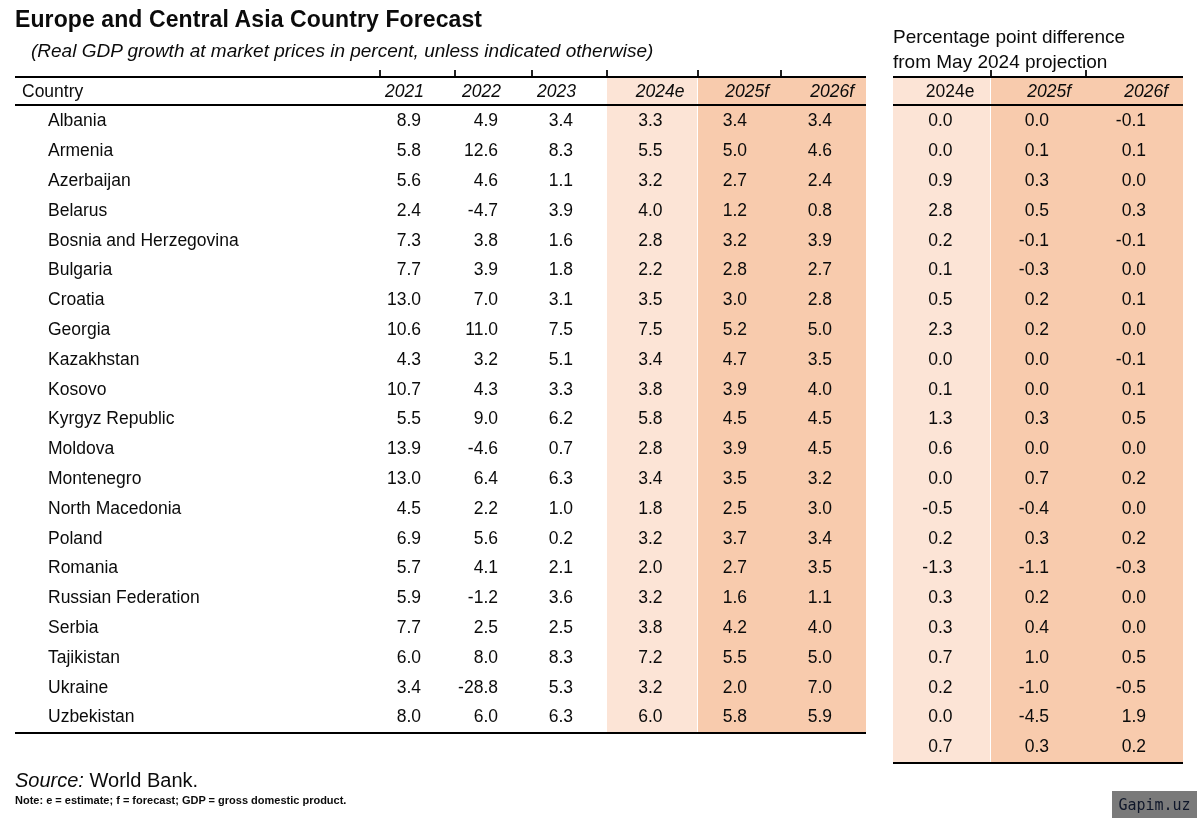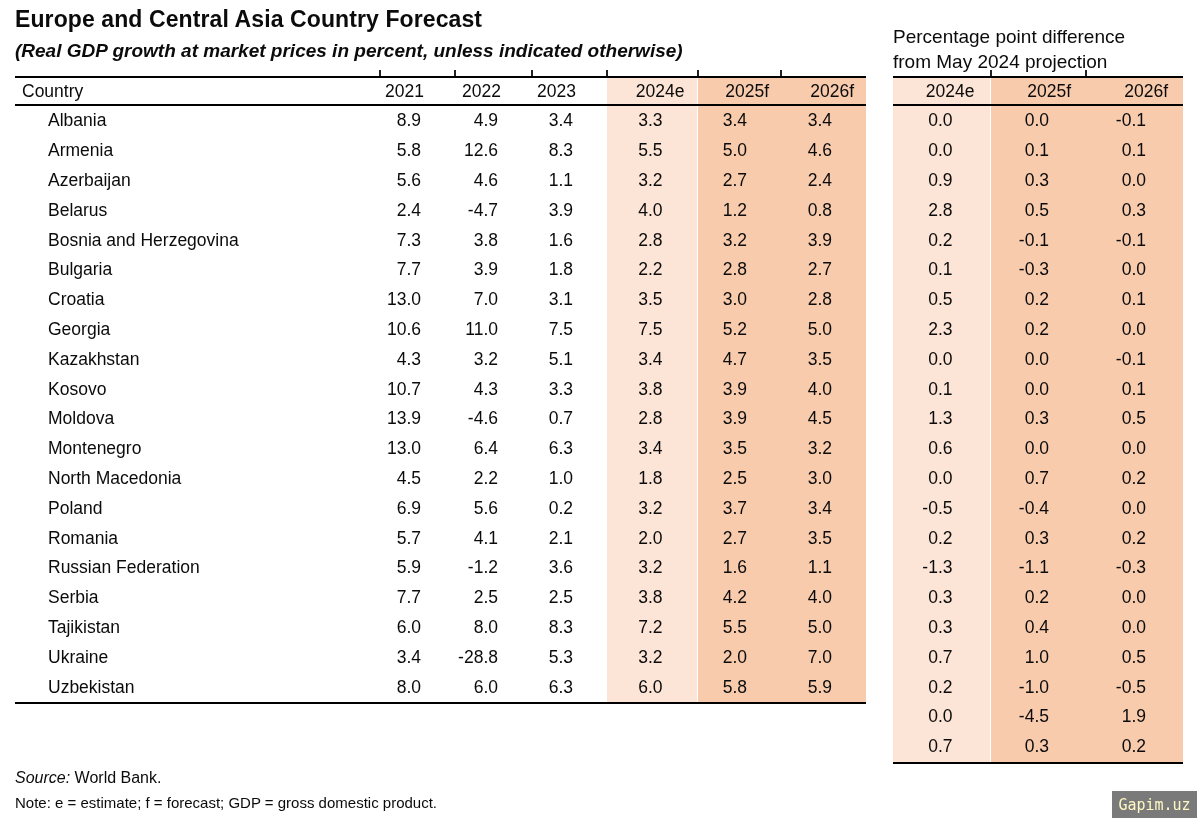--- a/index.html
+++ b/index.html
@@ -2,21 +2,21 @@
 <html style="--shade-light: #FCE4D6; --shade-dark: #F8CBAD;"><head>
 <meta charset="utf-8">
 <style>
   html,body{margin:0;padding:0;background:#fff;}
   body{width:1200px;height:823px;overflow:hidden;
        font-family:"Liberation Sans","DejaVu Sans",sans-serif;color:#0b0b0b;}
   .page{position:relative;width:1200px;height:786px;background:#fff;}
 
   
   .title{position:absolute;left:15px;top:6px;font-size:23px;font-weight:700;letter-spacing:.1px;}
-  .subtitle{position:absolute;left:15px;top:40px;font-size:19px;font-style:italic;font-weight:bold;}
+  .subtitle{position:absolute;left:31px;top:40px;font-size:19px;font-style:italic;}
   .right-title{position:absolute;left:893px;top:24px;width:290px;
                font-size:19px;line-height:25px;}
 
   
   .tbl-wrap{position:absolute;top:76px;border-top:2px solid #000;border-bottom:2px solid #000;}
   .tbl-wrap.left{left:15px;width:851px;}
   .tbl-wrap.right{left:893px;width:290px;}
   table{border-collapse:collapse;table-layout:fixed;width:100%;}
   th,td{font-weight:400;padding:0;margin:0;white-space:nowrap;overflow:visible;}
   thead th{height:26px;border-bottom:2px solid #000;font-size:17.5px;vertical-align:middle;}
@@ -24,31 +24,31 @@
   th.country-h{text-align:left;padding-left:7px;margin-left:6px;}
   td.country{text-align:left;padding-left:33px;}
   .num{text-align:right;padding-right:34px;}
   .tbl-wrap.right .num{padding-right:37px;}
   thead th.yr{padding-right:31px;}
   thead th.ef{padding-right:12px;}
   .tbl-wrap.right thead th.ef{padding-right:15px;}
   .light{background:var(--shade-light,#FCE4D6);}
   .dark{background:var(--shade-dark,#F8CBAD);}
   .sep{border-left:1px solid #fff;padding-left:24px;}
-  th.tick{position:relative;}
+  th.tick{position:relative;font-style:italic;}
   th.tick::before{content:"";position:absolute;left:-1px;top:-8px;width:2px;height:6px;background:#222;}
 
   
-  .source-line{position:absolute;left:15px;top:769px;font-size:16px;}
+  .source-line{position:absolute;left:15px;top:769px;font-size:20px;}
   .source-line .src{font-style:italic;}
-  .note-line{position:absolute;left:15px;top:794px;font-size:15px;}
+  .note-line{position:absolute;left:15px;top:794px;font-size:11px;font-weight:bold;}
 
   
   .watermark{position:absolute;left:1112px;top:791px;width:85px;height:27px;
-             background:#7a7a7a;color:#fef9c3;display:flex;align-items:center;justify-content:center;
+             background:#7a7a7a;color:#0f172a;display:flex;align-items:center;justify-content:center;
              font-family:"DejaVu Sans Mono","Liberation Mono",monospace;font-size:15px;}
 </style>
 </head>
 <body>
 
 <div class="page">
 
   <div class="title">Europe and Central Asia Country Forecast</div>
   <div class="subtitle">(Real GDP growth at market prices in percent, unless indicated otherwise)</div>
 
@@ -164,20 +164,29 @@
           <tr>
             <td class="country">Kosovo</td>
             <td class="num">10.7</td>
             <td class="num">4.3</td>
             <td class="num">3.3</td>
             <td class="num light">3.8</td>
             <td class="num dark sep">3.9</td>
             <td class="num dark">4.0</td>
           </tr>
           <tr>
+            <td class="country">Kyrgyz Republic</td>
+            <td class="num">5.5</td>
+            <td class="num">9.0</td>
+            <td class="num">6.2</td>
+            <td class="num light">5.8</td>
+            <td class="num dark sep">4.5</td>
+            <td class="num dark">4.5</td>
+          </tr>
+          <tr>
             <td class="country">Moldova</td>
             <td class="num">13.9</td>
             <td class="num">-4.6</td>
             <td class="num">0.7</td>
             <td class="num light">2.8</td>
             <td class="num dark sep">3.9</td>
             <td class="num dark">4.5</td>
           </tr>
           <tr>
             <td class="country">Montenegro</td>

